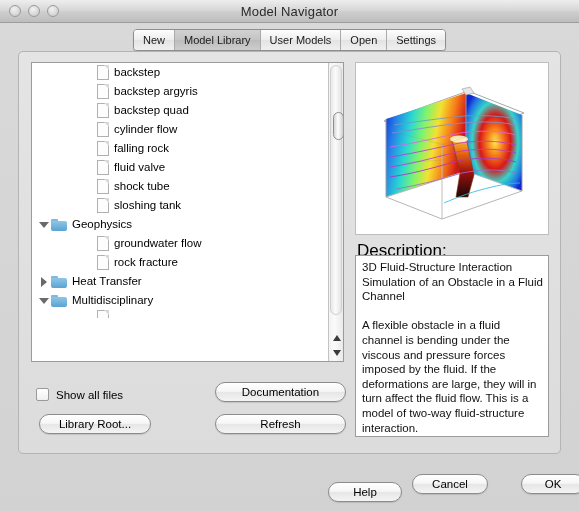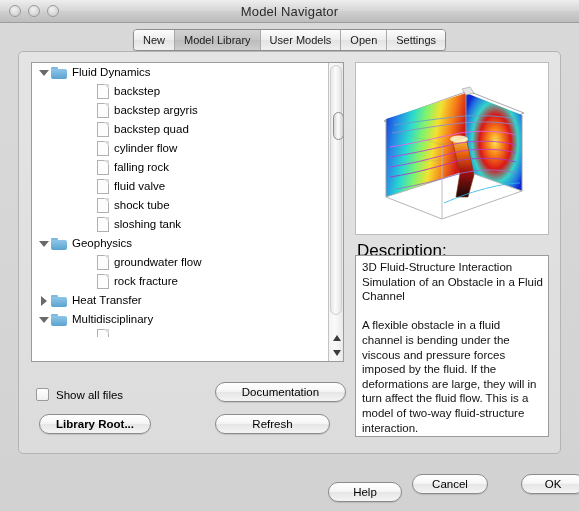--- a/index.html
+++ b/index.html
@@ -296,33 +296,32 @@
     box-sizing: border-box;
     cursor: default;
     white-space: nowrap;
   }
 
   .btn-libroot {
     position: absolute;
     left: 20px;
     top: 362px;
     width: 112px;
-    font-weight: bold;
   }
   .btn-doc {
     position: absolute;
     left: 196px;
     top: 330px;
     width: 131px;
   }
   .btn-refresh {
     position: absolute;
     left: 196px;
     top: 362px;
-    width: 115px;
+    width: 131px;
   }
 
   
   .preview-box {
     position: absolute;
     left: 336px;
     top: 10px;
     width: 194px;
     height: 173px;
     background: #ffffff;
@@ -410,27 +409,20 @@
       <div class="tab">Open</div>
       <div class="tab">Settings</div>
     </div>
   </div>
 
   <div class="content">
 
     <div class="tree-box">
       <div class="tree-scroll">
 
-        <div class="tree-row indent-1">
-          <span class="twisty">
-              <span class="tri-down"></span>
-            </span>
-          <span class="folder-ico"></span>
-          <span class="row-label">Fluid Dynamics</span>
-        </div>
 
         <div class="tree-row indent-2">
           <span class="file-ico"></span>
           <span class="row-label">backstep</span>
         </div>
 
         <div class="tree-row indent-2">
           <span class="file-ico"></span>
           <span class="row-label">backstep argyris</span>
         </div>

